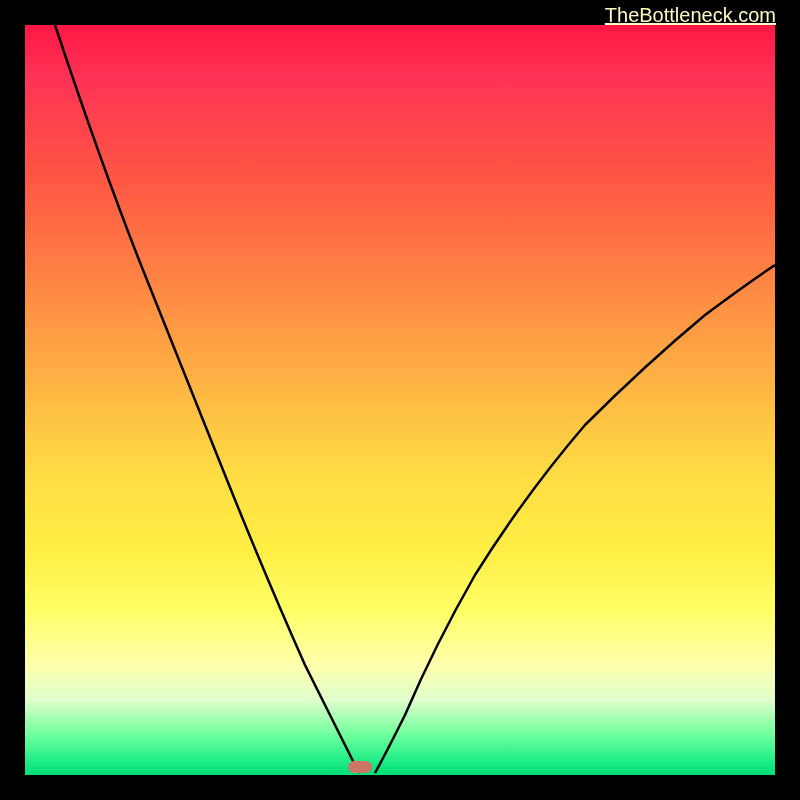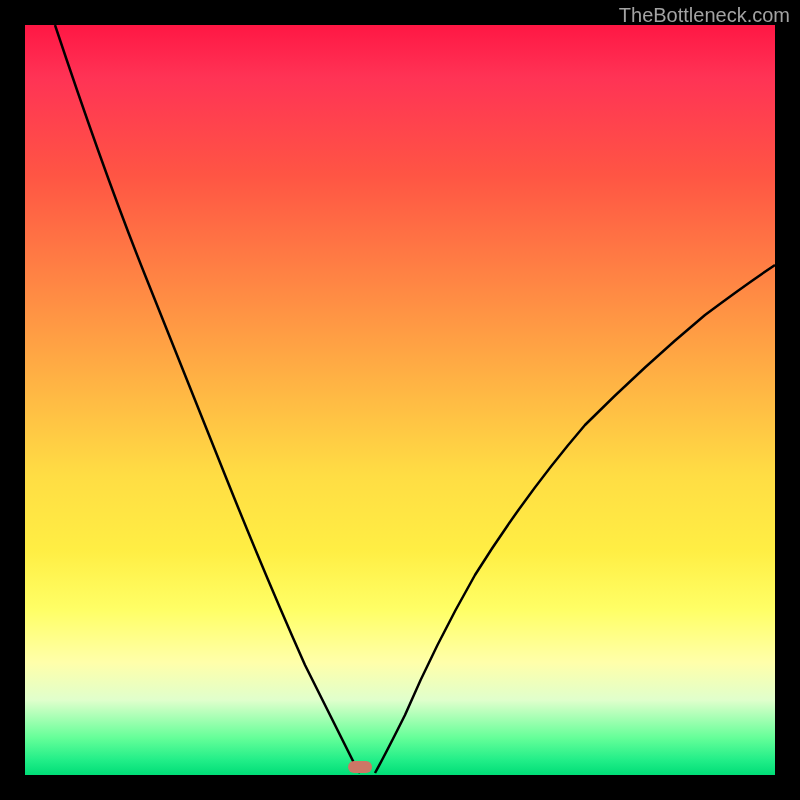--- a/index.html
+++ b/index.html
@@ -36,26 +36,27 @@
       #e0ffcc 90%,
       #66ff99 95%,
       #22ee88 98%,
       #00dd77 100%
     );
     overflow: hidden;
   }
   .watermark {
     position: absolute;
     top: 4px;
-    right: 10px;
-    color: #a3a3a3;
+    right: 24px;
+    color: #fef9c3;
     font-size: 20px;
     font-weight: 500;
     z-index: 10;
     font-family: Arial, sans-serif;
+    text-decoration: underline;
   }
   .curve-svg {
     position: absolute;
     left: 0;
     top: 0;
     width: 750px;
     height: 750px;
   }
   .marker {
     position: absolute;

